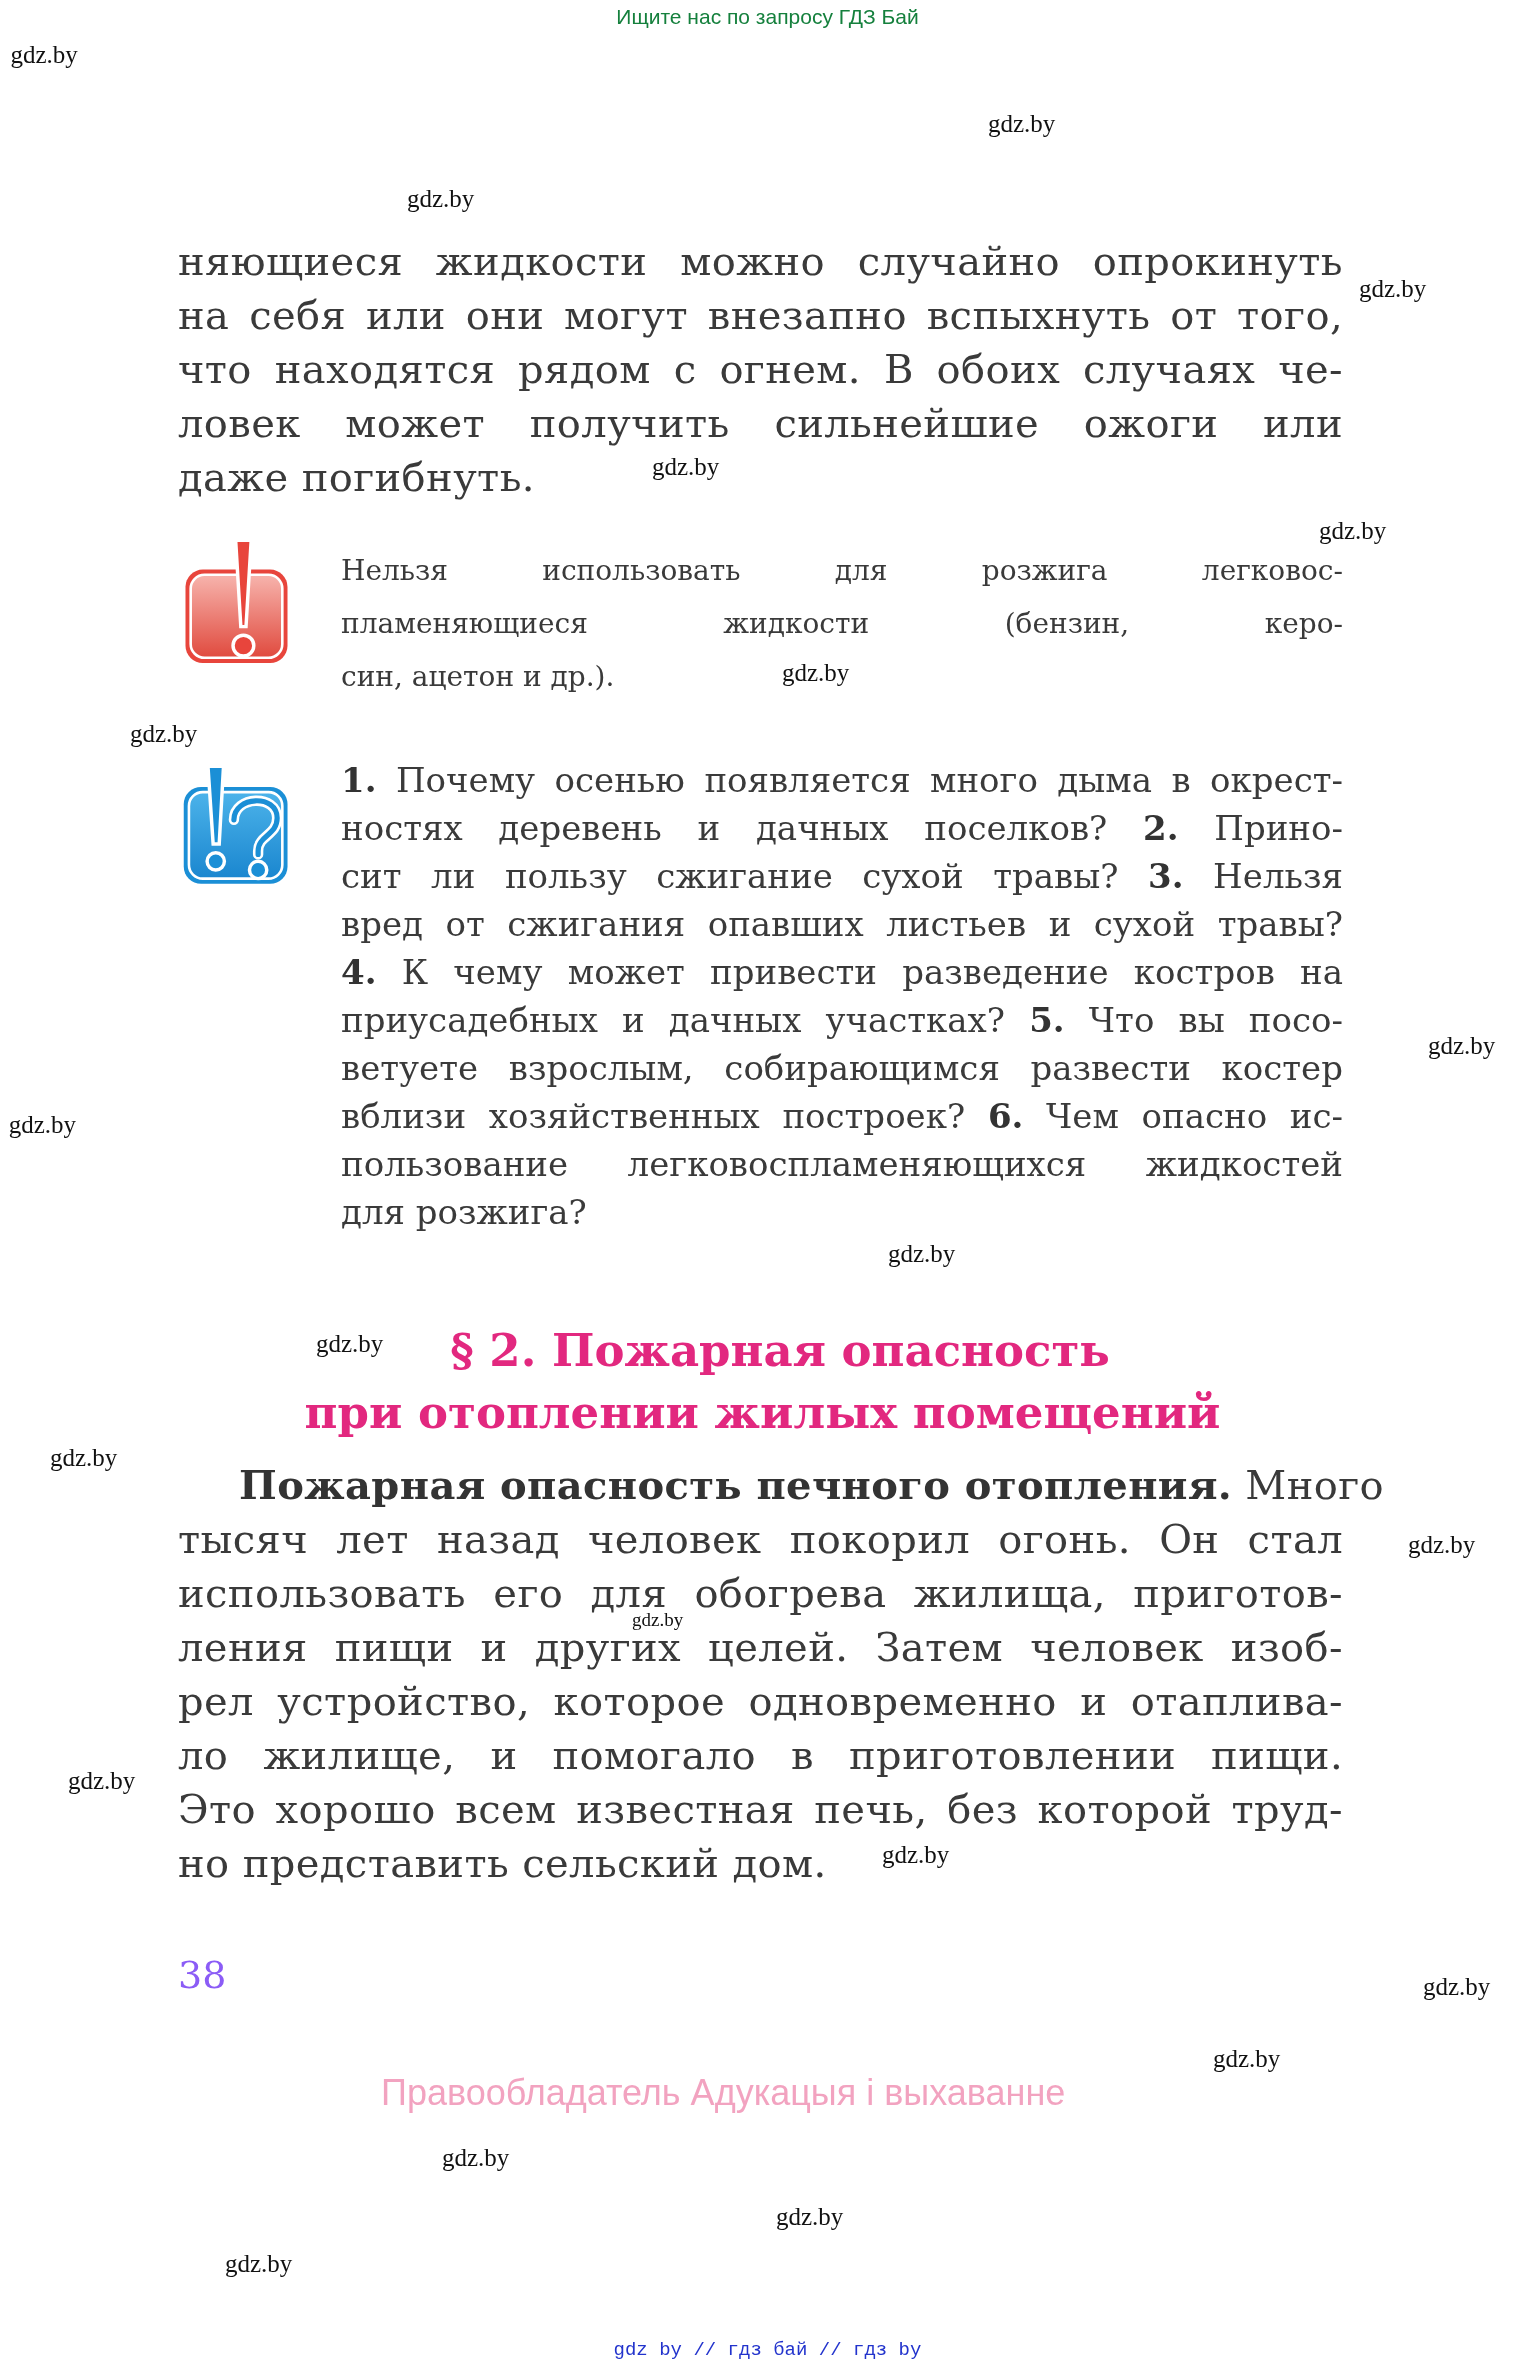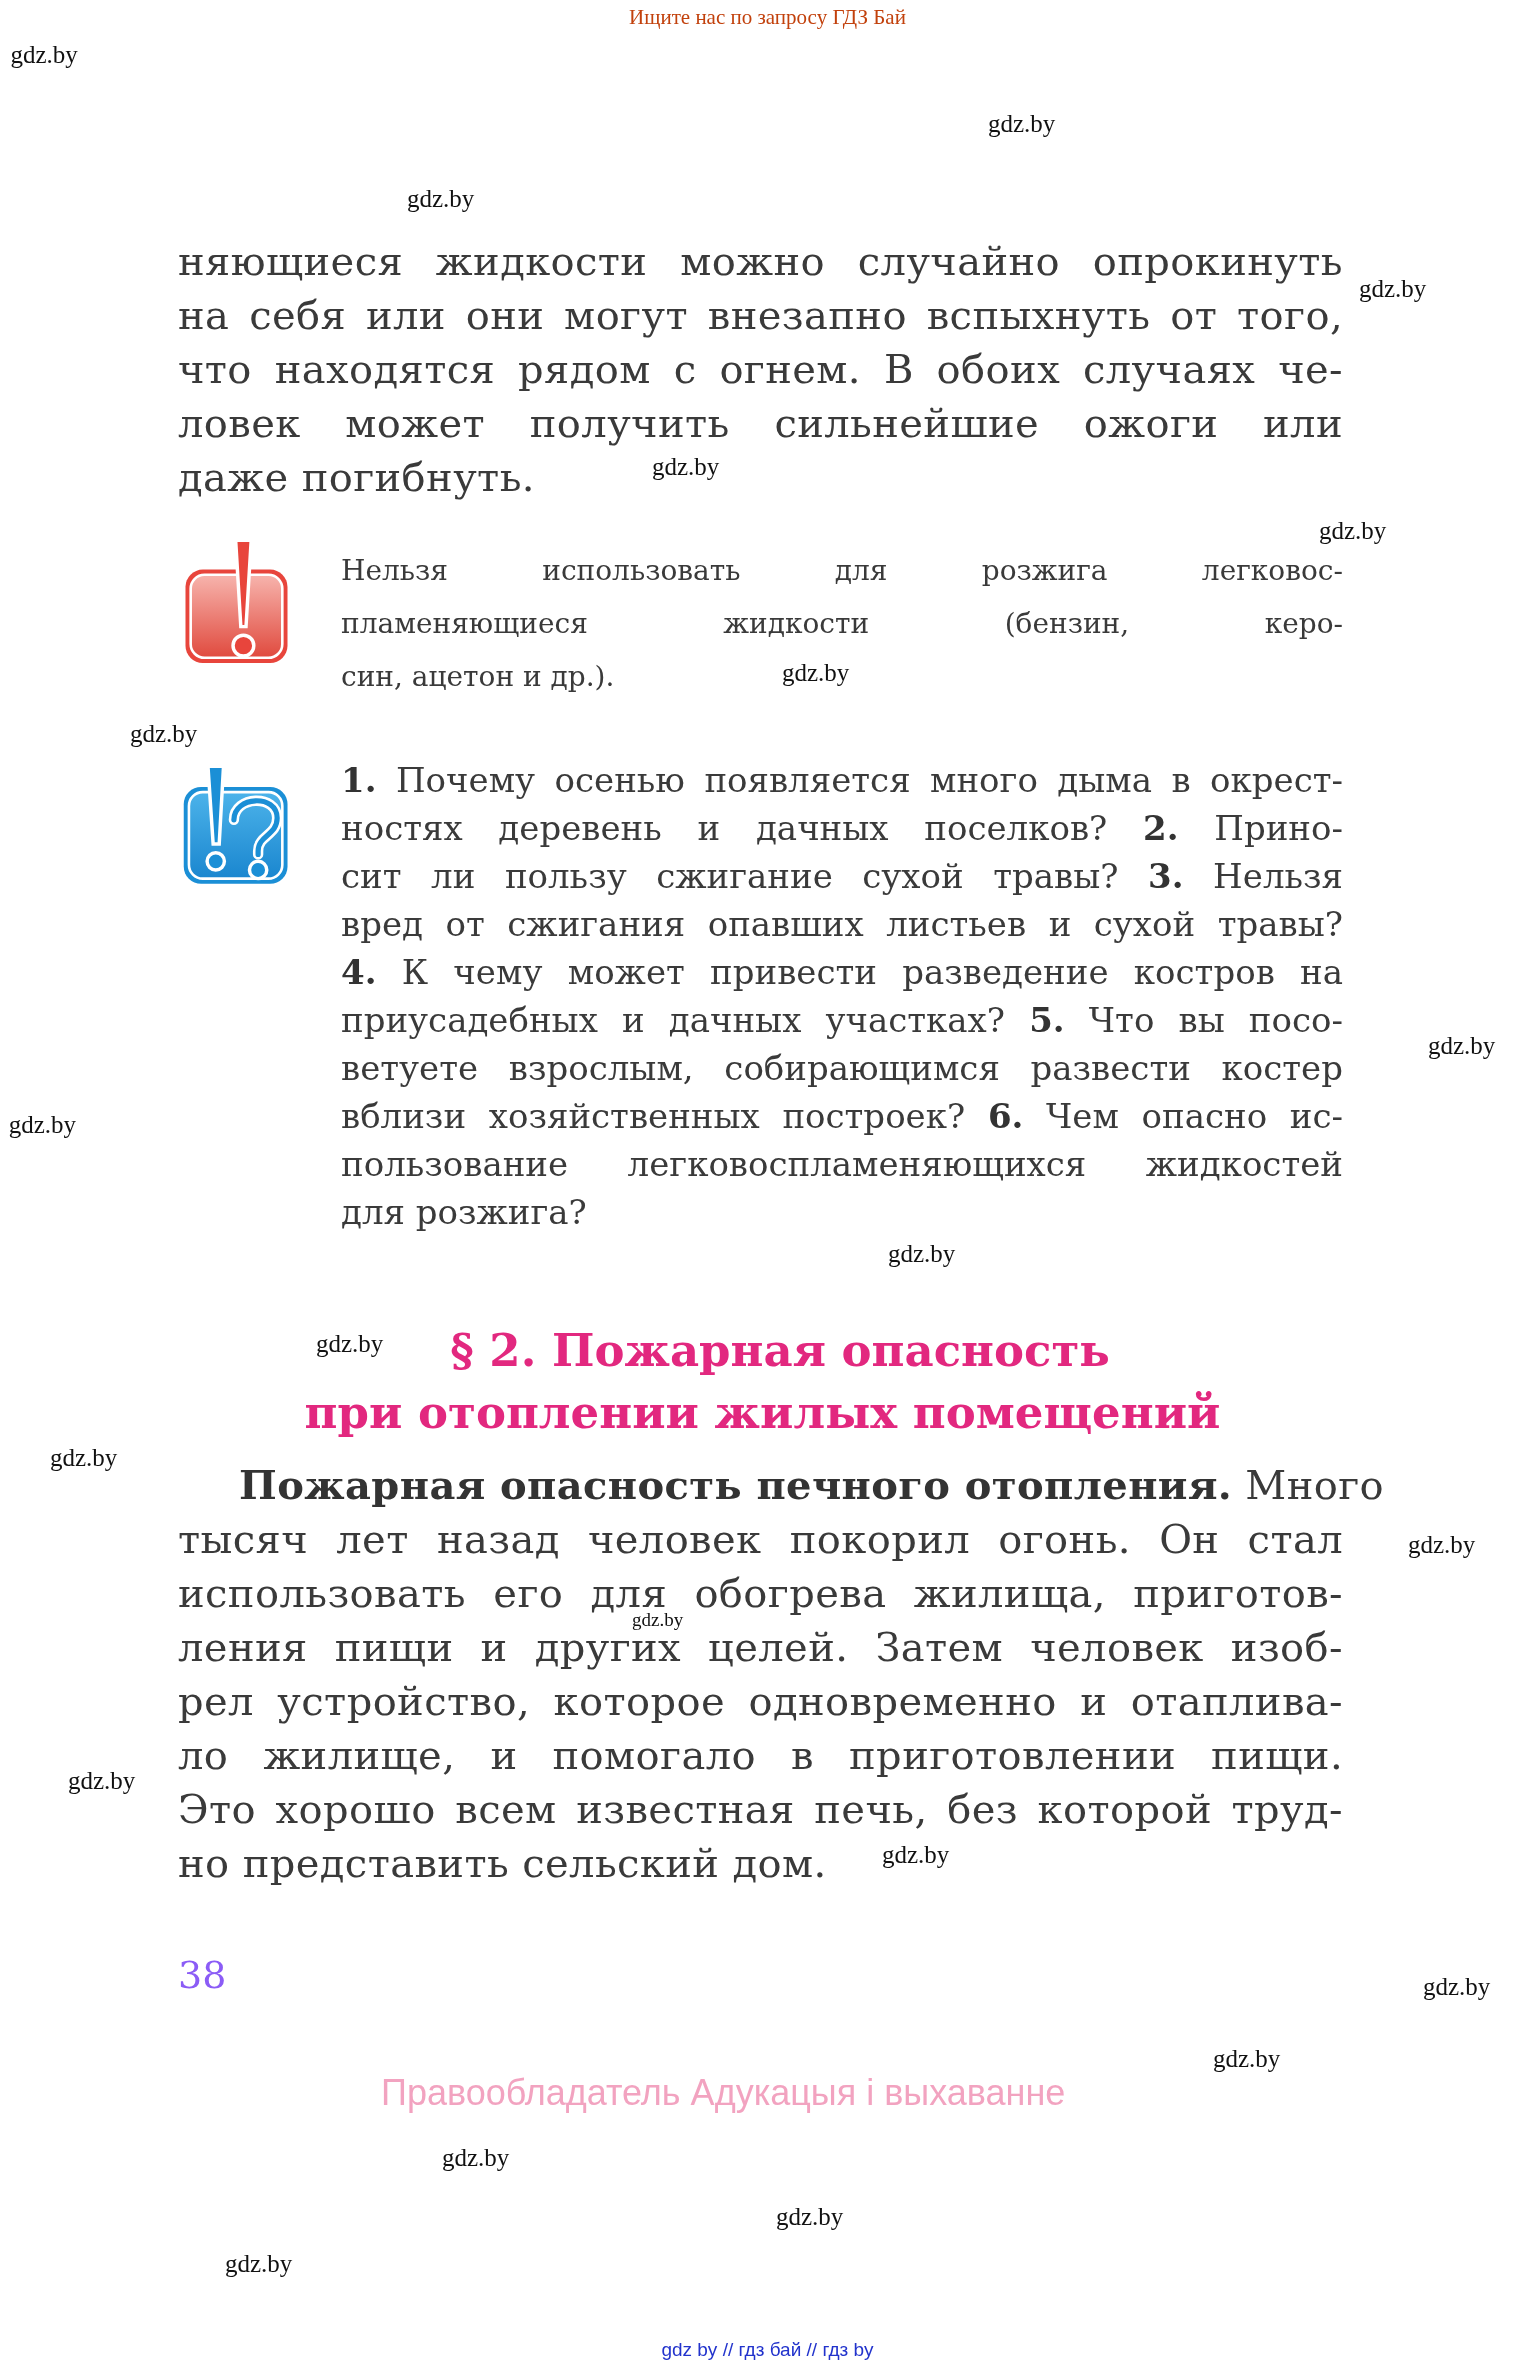--- a/index.html
+++ b/index.html
@@ -1,21 +1,21 @@
 <!DOCTYPE html>
 <html style="font-size:14px"><head>
 <meta charset="utf-8">
 <style>
   html, body { margin: 0; padding: 0; background: #ffffff; }
   body { width: 1535px; height: 2377px; position: relative; overflow: hidden; }
   .page { position: absolute; left: 0; top: 0; width: 1535px; height: 2377px; }
   .wm { position: absolute; font-family: Liberation Serif, serif; font-size: 25px; color: #111; white-space: nowrap; line-height: 1; }
   .wm-small { font-size: 19px; }
-  .topbar { position: absolute; top: 5.2px; left: 0; width: 1535px; text-align: center; font-family: Liberation Serif, serif; font-size: 21px; color: #c2410c; }
-  .footer-links { position: absolute; top: 2339px; left: 0; width: 1535px; text-align: center; font-family: Liberation Sans, sans-serif; font-size: 19px; color: #2233cc; }
+  .topbar { position: absolute; top: 5.2px; left: 0; width: 1535px; text-align: center; font-family: Liberation Sans, sans-serif; font-size: 21px; color: #15803d; }
+  .footer-links { position: absolute; top: 2339px; left: 0; width: 1535px; text-align: center; font-family: Liberation Mono, monospace; font-size: 19px; color: #2233cc; }
   .text { position: absolute; font-family: "DejaVu Serif", serif; color: #3a3a3a; text-align: justify; text-align-last: justify; }
   .p-main { font-size: 40px; line-height: 54px; letter-spacing: 0.4px; }
   .p-note { font-size: 28px; line-height: 53px; }
   .p-q { font-size: 34px; line-height: 48px; }
   .line { display: block; white-space: nowrap; text-align-last: justify; }
   .line.last { text-align-last: left; }
   .b { font-weight: bold; color: #333; }
   .heading { position: absolute; font-family: "DejaVu Serif", serif; font-weight: bold; color: #e2287f; font-size: 45px; line-height: 62px; text-align: center; }
   .pageno { position: absolute; left: 178px; top: 1953px; font-family: "DejaVu Serif", serif; font-size: 38px; color: #8b5cf6; }
   .rights { position: absolute; left: 381px; top: 2072px; font-family: "Liberation Sans", sans-serif; font-size: 36px; color: #f2a3c0; white-space: nowrap; }

